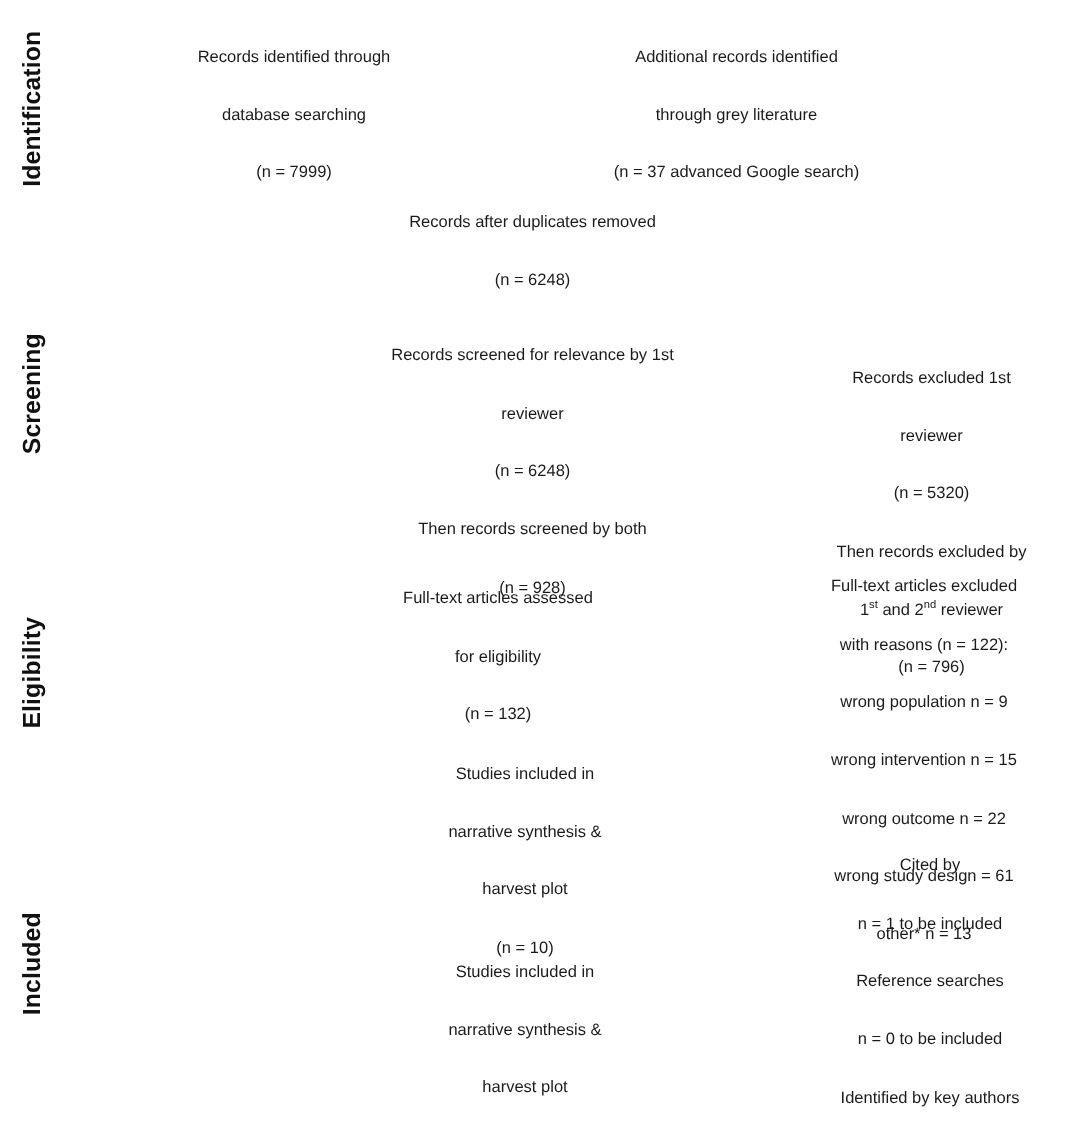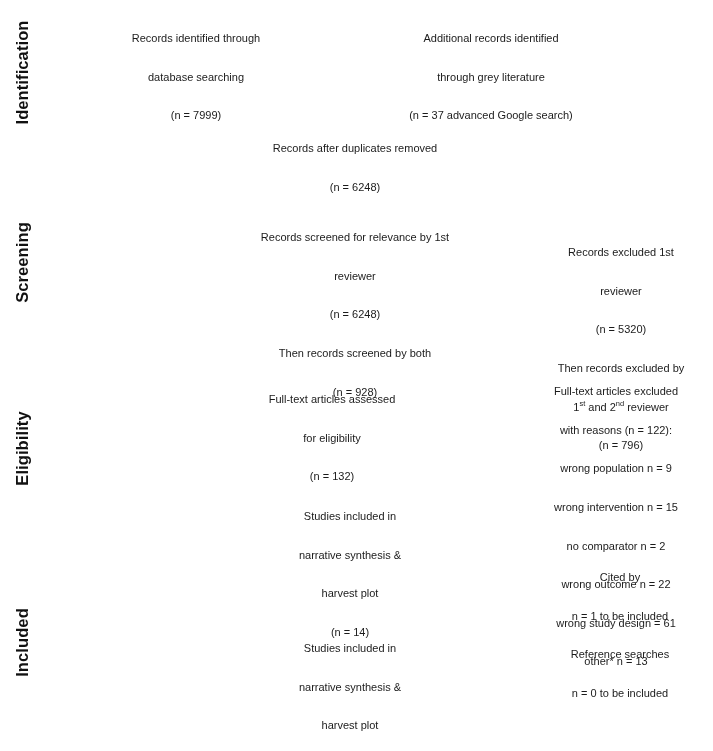--- a/index.html
+++ b/index.html
@@ -118,38 +118,38 @@
     <span class="line">Full-text articles assessed</span>
     <span class="line">for eligibility</span>
     <span class="line">(n = 132)</span>
   </div>
 
   <div class="flow-block" style="left:518px; top:363px; width:196px;">
     <span class="line">Full-text articles excluded</span>
     <span class="line">with reasons (n = 122):</span>
     <span class="line">wrong population n = 9</span>
     <span class="line">wrong intervention n = 15</span>
-    <span class="line">no comparator n = 2</span>
     <span class="line">wrong outcome n = 22</span>
     <span class="line">wrong study design = 61</span>
     <span class="line">other* n = 13</span>
   </div>
 
   <div class="flow-block" style="left:255px; top:488px; width:190px;">
     <span class="line">Studies included in</span>
     <span class="line">narrative synthesis &amp;</span>
     <span class="line">harvest plot</span>
-    <span class="line">(n = 14)</span>
+    <span class="line">(n = 10)</span>
   </div>
 
   <div class="flow-block" style="left:526px; top:549px; width:188px;">
     <span class="line">Cited by</span>
     <span class="line">n = 1 to be included</span>
     <span class="line">Reference searches</span>
     <span class="line">n = 0 to be included</span>
+    <span class="line">Identified by key authors</span>
     
   </div>
 
   <div class="flow-block" style="left:247px; top:620px; width:206px;">
     <span class="line">Studies included in</span>
     <span class="line">narrative synthesis &amp;</span>
     <span class="line">harvest plot</span>
     
     
     

